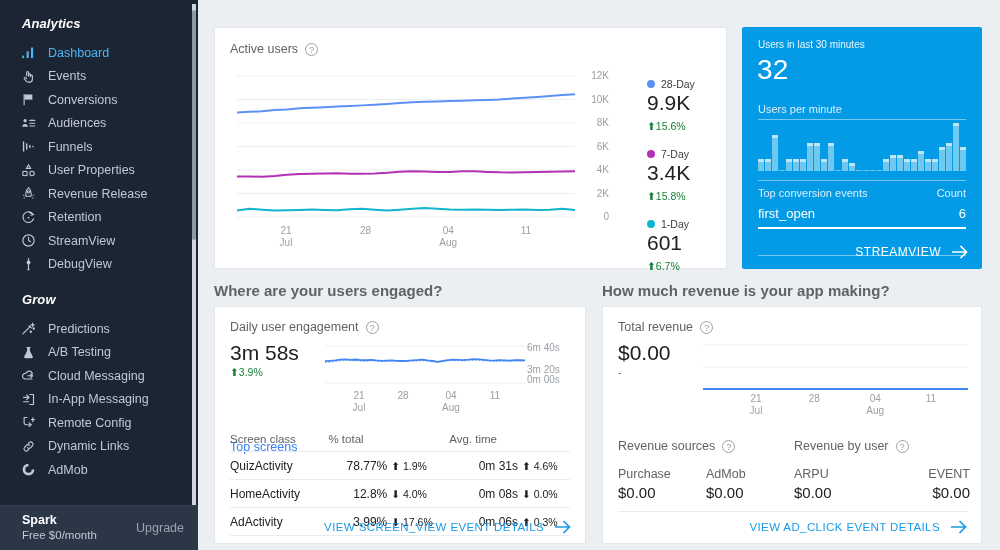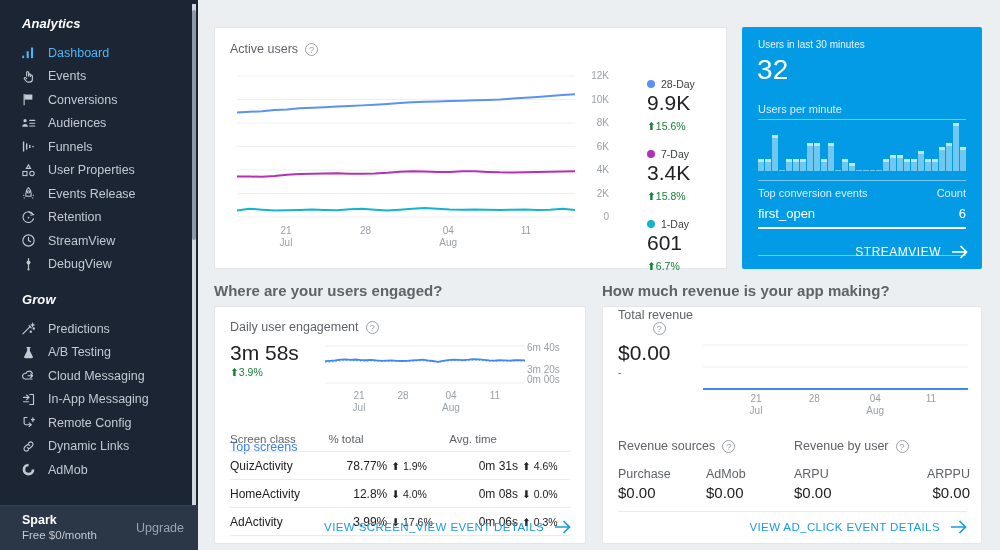--- a/index.html
+++ b/index.html
@@ -136,21 +136,21 @@
   .dl { font-size: 10.5px; padding-left: 7px; }
 
   .card-link {
     position: absolute; right: 14px; bottom: 9px; font-size: 11.5px;
     letter-spacing: .4px; color: #1a9ae8; display: flex; align-items: center; cursor: pointer;
   }
   .arrow { margin-left: 10px; display: inline-flex; }
 
   
   #revenueCard { left: 404px; top: 306px; width: 380px; height: 238px; }
-  #revenueCard .card-title { position: absolute; left: 15px; top: 1px; flex-direction: column; }
+  #revenueCard .card-title { position: absolute; left: 15px; top: 13px; }
   .rev-chart { position: absolute; left: 100px; top: 34px; width: 265px; height: 72px; }
   .rev-cols { position: absolute; left: 15px; top: 132px; width: 352px; display: flex; }
   .rev-col { flex: 1 1 50%; }
   .rev-col .lbl { font-size: 12.5px; color: #5f6368; display: flex; align-items: center; }
   .rev-items { display: flex; margin-top: 13px; }
   .rev-item { flex: 1 1 50%; }
   .rev-item .k { font-size: 12.5px; color: #5f6368; line-height: 17px; }
   .rev-item .v { font-size: 15px; color: #202124; line-height: 20px; }
   .ri-right { text-align: right; }
 </style>
@@ -227,21 +227,21 @@
             <span class="lbl">User Properties</span>
           </div>
           <div class="sb-item">
             <span class="ic">
               <svg width="15" height="15" viewBox="0 0 24 24" fill="none" stroke="currentColor" stroke-width="1.7" stroke-linejoin="round">
                 <path d="M12 2.5c2.8 2.4 4.2 5.6 4.2 9.2v4.6H7.8v-4.6c0-3.6 1.4-6.8 4.2-9.2z"></path>
                 <circle cx="12" cy="9.4" r="1.7"></circle>
                 <path d="M3.6 14.5l1.6.9M20.4 14.5l-1.6.9M4.4 19.6l1.5-.8M19.6 19.6l-1.5-.8"></path>
               </svg>
             </span>
-            <span class="lbl">Events Release</span>
+            <span class="lbl">Revenue Release</span>
           </div>
           <div class="sb-item">
             <span class="ic">
               <svg width="15" height="15" viewBox="0 0 24 24" fill="none" stroke="currentColor" stroke-width="1.8" stroke-linecap="round">
                 <path d="M19.5 7.5A8.6 8.6 0 1 0 20 14"></path>
                 <path d="M13 3.6l6.6 3.8-4 .9"></path>
                 <circle cx="12" cy="12" r="1.4" fill="currentColor" stroke="none"></circle>
               </svg>
             </span>
             <span class="lbl">Retention</span>
@@ -635,21 +635,21 @@
           <div class="lbl">
             <span>Revenue by user</span>
             <span class="qmark">?</span>
           </div>
           <div class="rev-items" id="revByUser">
               <div class="rev-item">
                 <div class="k">ARPU</div>
                 <div class="v">$0.00</div>
               </div>
               <div class="rev-item ri-right">
-                <div class="k">ARPPU</div>
+                <div class="k">EVENT</div>
                 <div class="v">$0.00</div>
               </div>
             </div>
         </div>
       </div>
 
       <div style="position:absolute;left:15px;right:14px;bottom:31px;height:1px;background:#e8eaed"></div>
       <div class="card-link">
         <span>VIEW AD_CLICK EVENT DETAILS</span>
         <span class="arrow">

